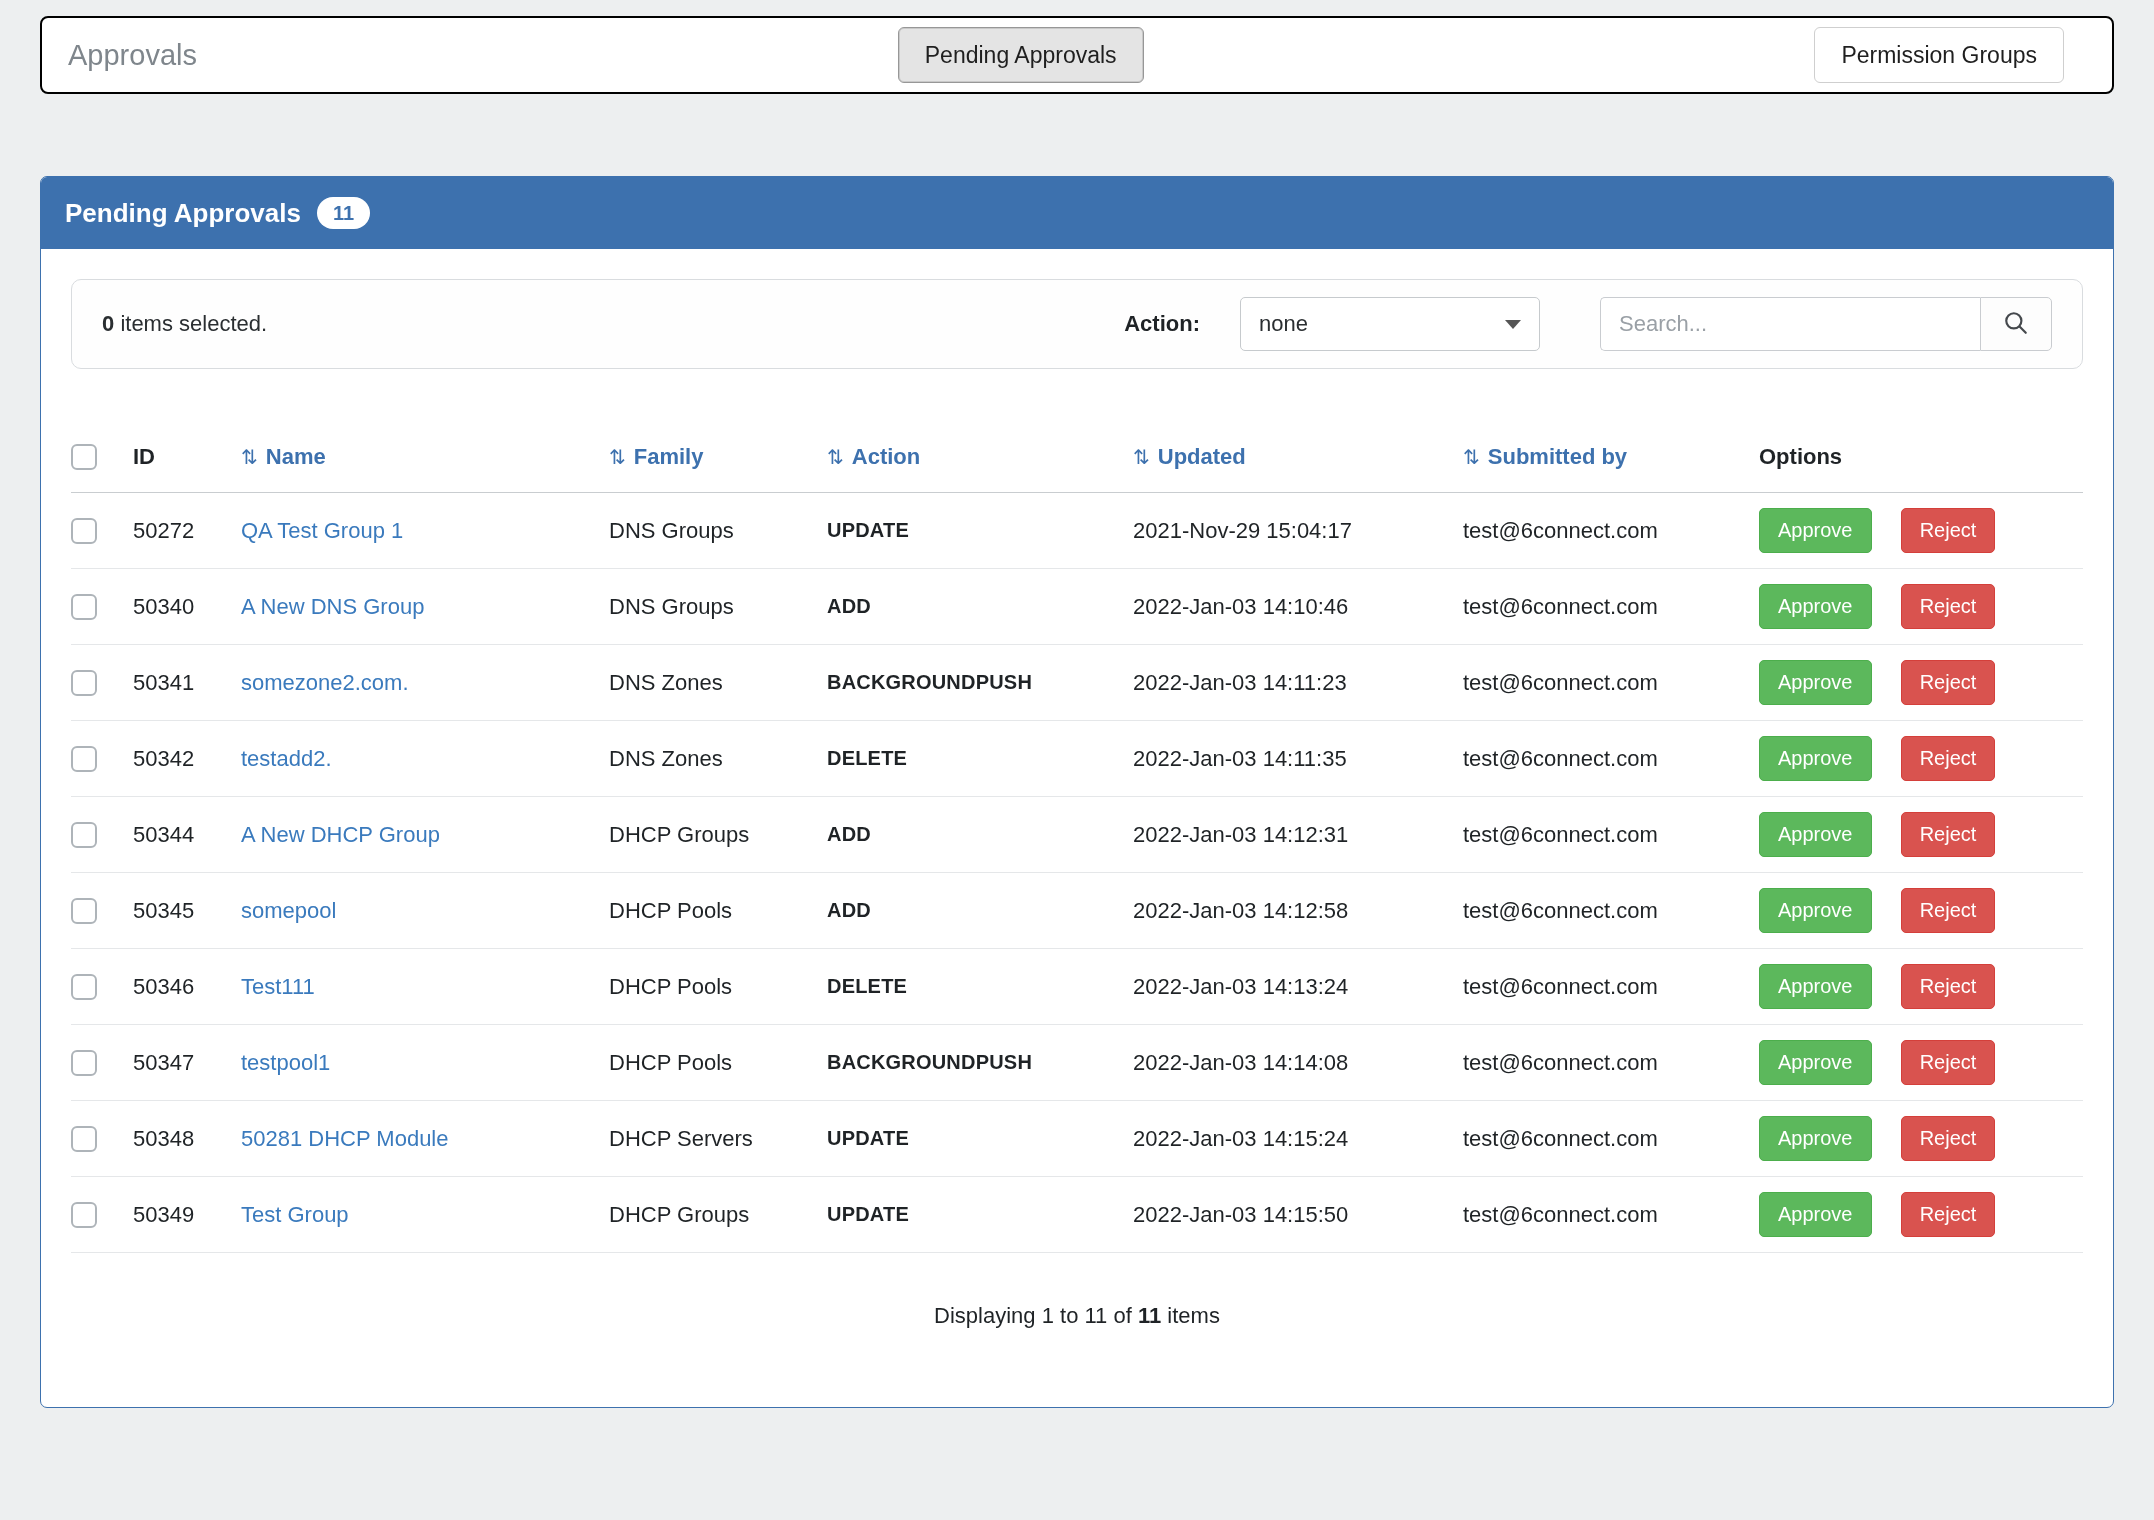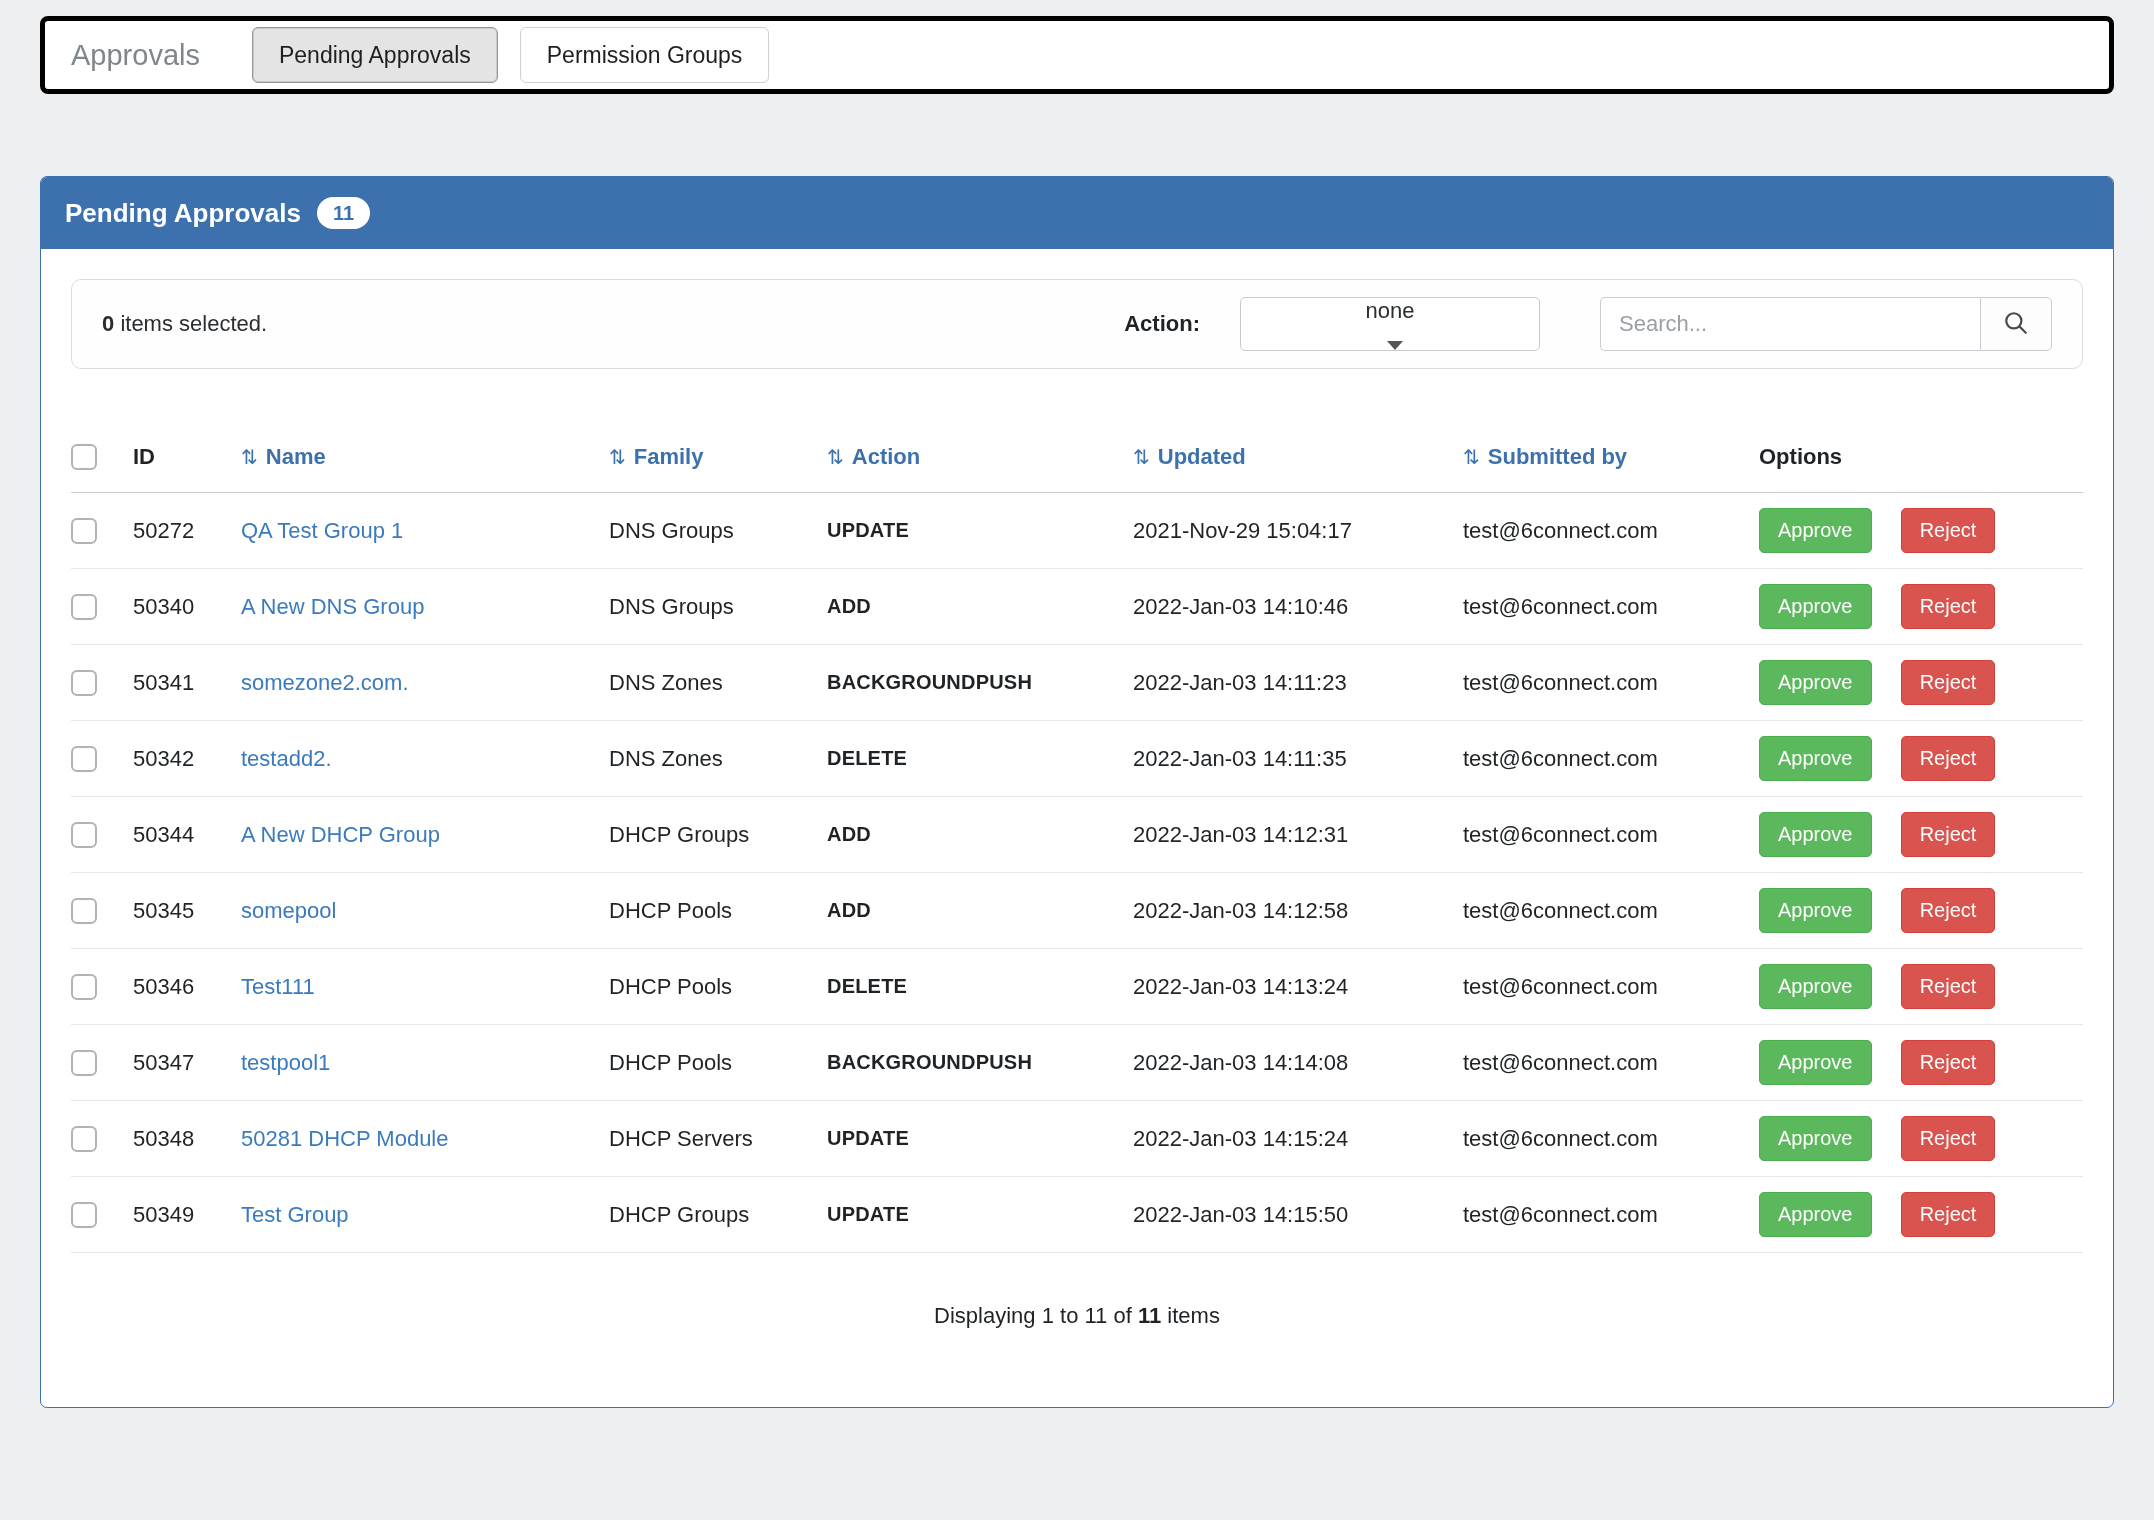--- a/index.html
+++ b/index.html
@@ -1,22 +1,22 @@
 <!DOCTYPE html>
 <html><head>
 <meta charset="utf-8">
 <style>
   * { margin:0; padding:0; box-sizing:border-box; }
   html,body { background:#edeff0; font-family:"Liberation Sans", sans-serif; color:#1f2326; }
   body { width:2154px; min-height:1520px; padding:16px 40px 44px 40px; }
 
   
   .top-card {
-    background:#fff; border:5px solid #000000; border-radius:8px;
-    height:78px; display:flex; align-items:center; padding:0 26px;
+    background:#fff; border:2px solid #000000; border-radius:8px;
+    height:78px; display:flex; align-items:center; padding:0 26px;justify-content:space-between;
   }
   .page-title { font-size:29px; color:#7f868c; font-weight:400; margin-right:52px; }
   .tab-btn {
     font-family:inherit; font-size:23px; color:#1f1f1f; cursor:pointer;
     height:56px; padding:0 26px; border-radius:6px; background:#fff;
     border:1px solid #cfcfcf; margin-right:22px;
   }
   .tab-btn.active {
     background:#e4e4e4; border:1px solid #979797;
     box-shadow:inset 0 0 0 1px #c9c9c9;
@@ -44,21 +44,20 @@
     background:#fefefe;
   }
   .selected-text { font-size:22px; color:#2a2e31; }
   .toolbar-right { display:flex; align-items:center;gap:24px; }
   .action-label { font-size:22px; font-weight:700; margin-right:16px; }
   .action-select {
     width:300px; height:54px; border:1px solid #c6cacd; border-radius:5px;
     display:flex; align-items:center; justify-content:space-between;
     padding:0 18px; font-size:22px; color:#2a2e31; cursor:pointer; background:#fff;
     margin-right:36px;
-    flex-direction:column;
   }
   .caret {
     width:0; height:0; border-left:8px solid transparent; border-right:8px solid transparent;
     border-top:9px solid #555; margin-left:10px;
   }
   .search-group { display:flex; align-items:stretch; }
   .search-input {
     width:380px; height:54px; border:1px solid #c9ccd0; border-right:none;
     border-radius:5px 0 0 5px; padding:0 18px; font-size:22px; font-family:inherit;
     color:#2a2e31; outline:none;

